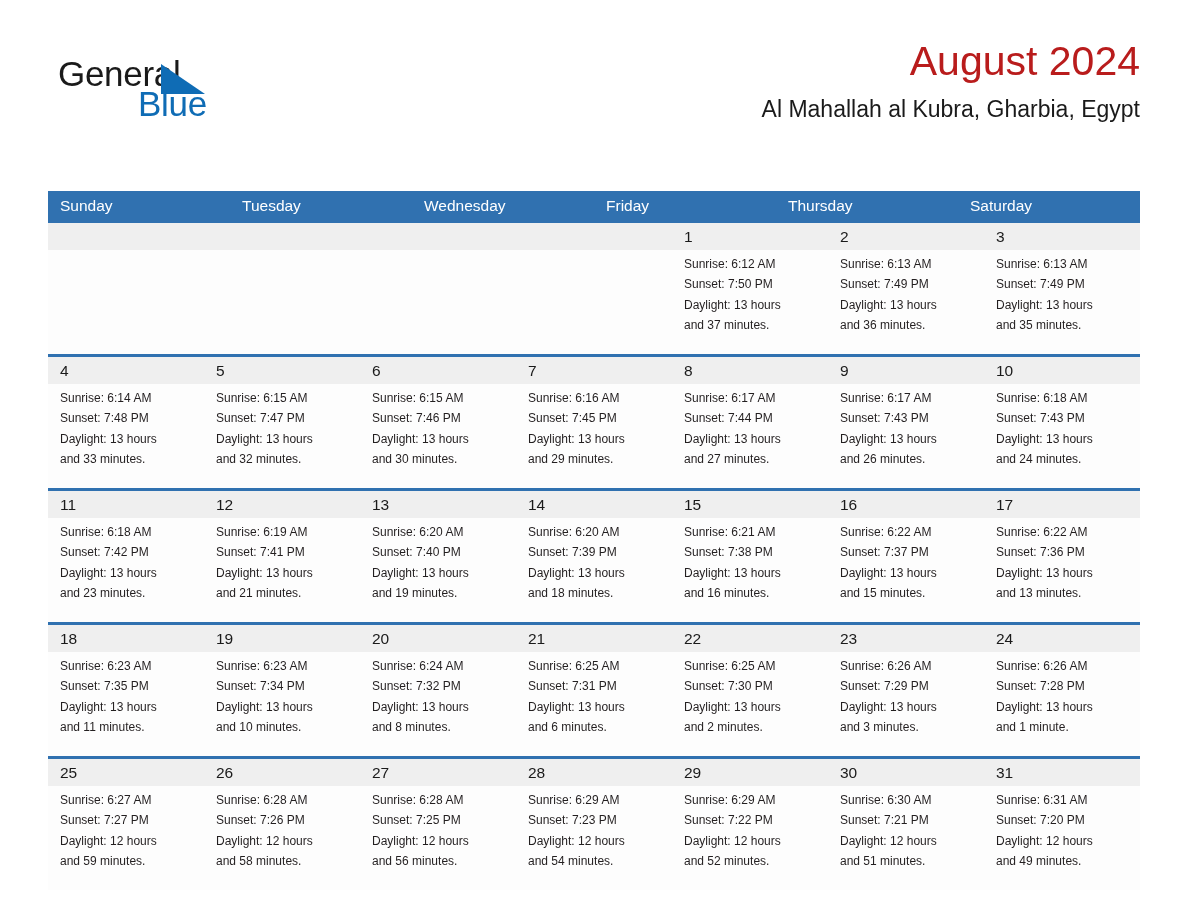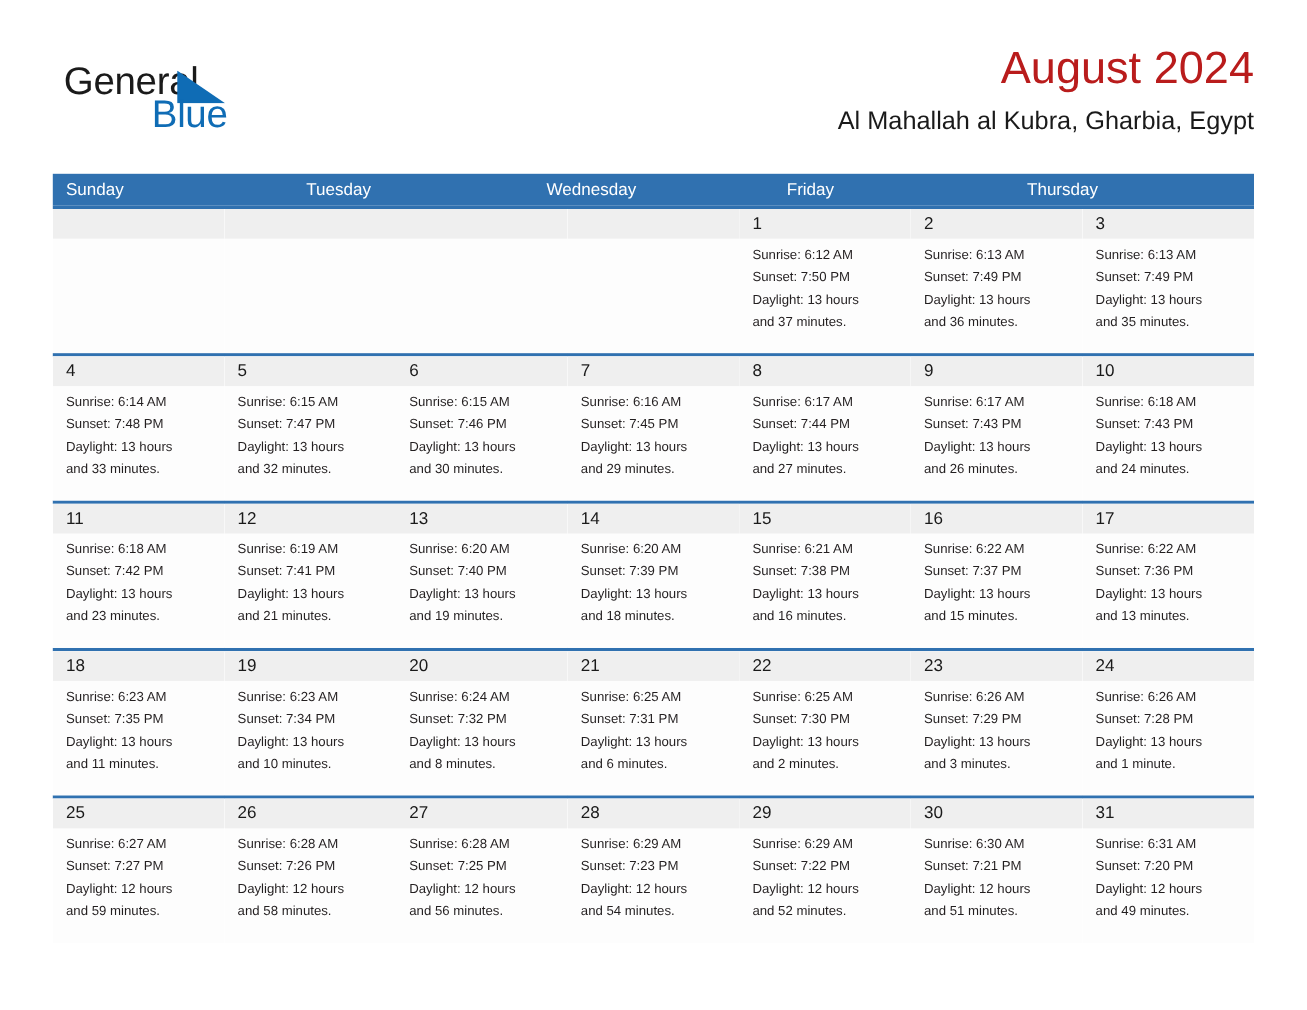--- a/index.html
+++ b/index.html
@@ -92,20 +92,21 @@
   .calendar {
     position: absolute;
     left: 48px;
     top: 158px;
     width: 1092px;
   }
   .dow-row {
     display: flex;
     background: #3071b0;
     height: 29px;
+    margin-top: 33px;
   }
   .dow {
     flex: 1 1 0;
     color: #ffffff;
     font-size: 15.5px;
     line-height: 29px;
     padding-left: 12px;
     box-sizing: border-box;
     white-space: nowrap;
   }
@@ -167,20 +168,21 @@
   </div>
 
   <div class="calendar">
 
     <div class="dow-row">
       <div class="dow">Sunday</div>
       <div class="dow">Tuesday</div>
       <div class="dow">Wednesday</div>
       <div class="dow">Friday</div>
       <div class="dow">Thursday</div>
+      <div class="dow">Saturday</div>
     </div>
 
     <div class="week">
       <div class="cell empty">
         <div class="daynum"></div>
         <div class="info">
           <div></div>
           <div></div>
           <div></div>
           <div></div>

